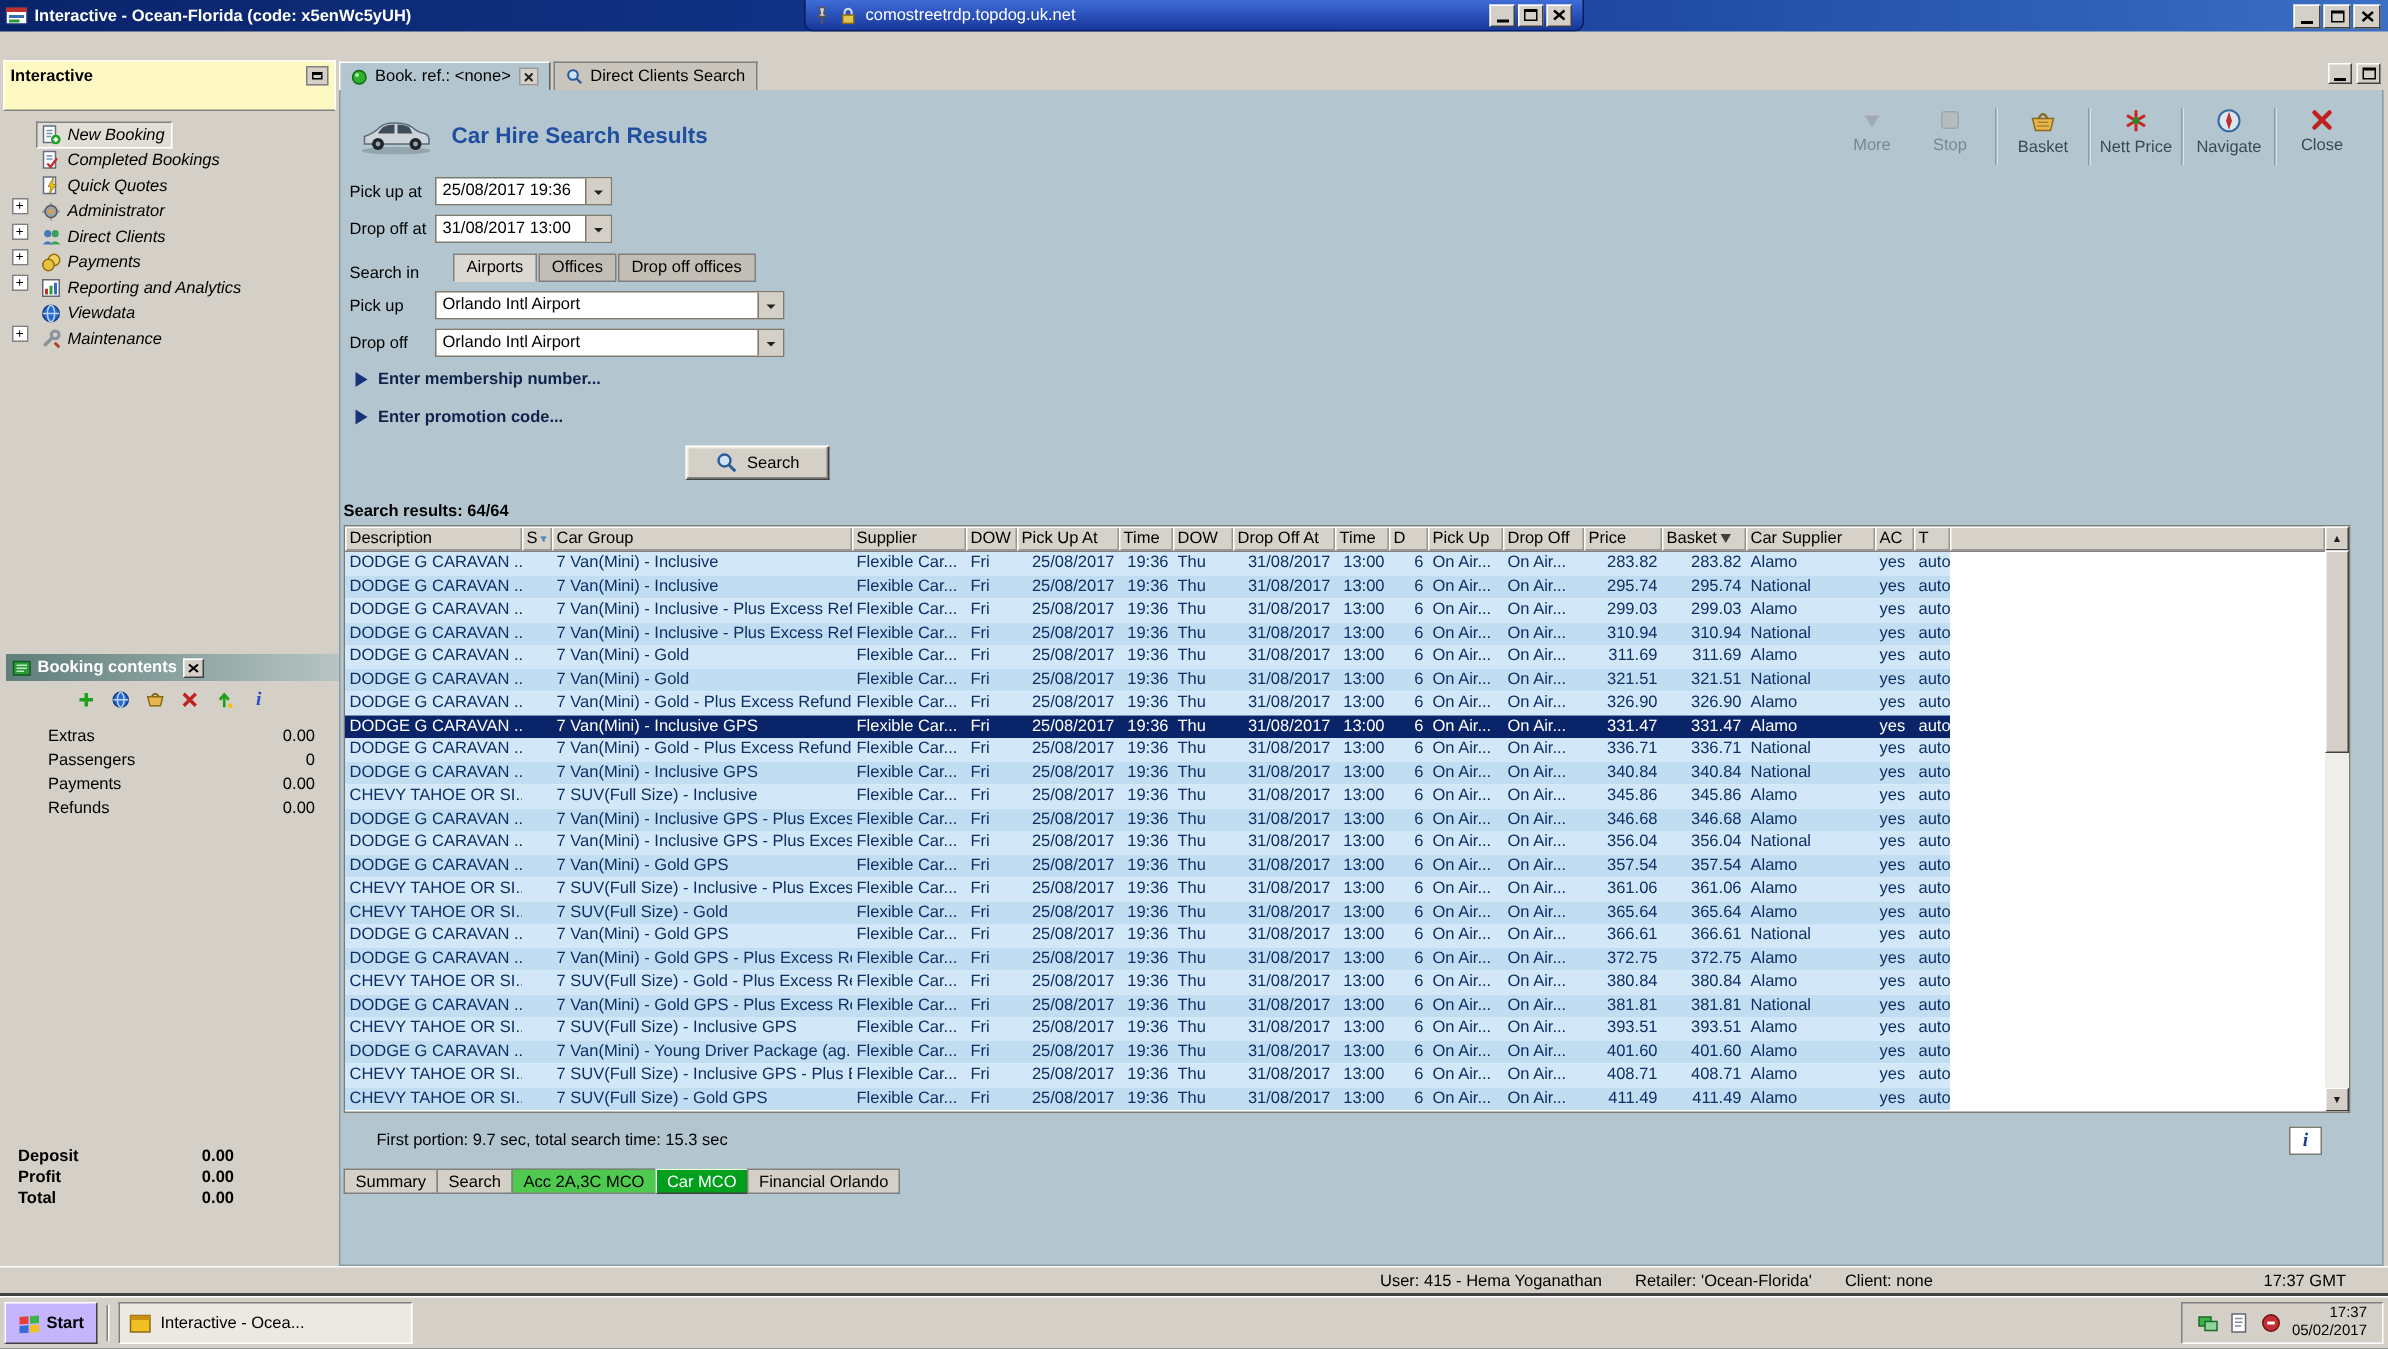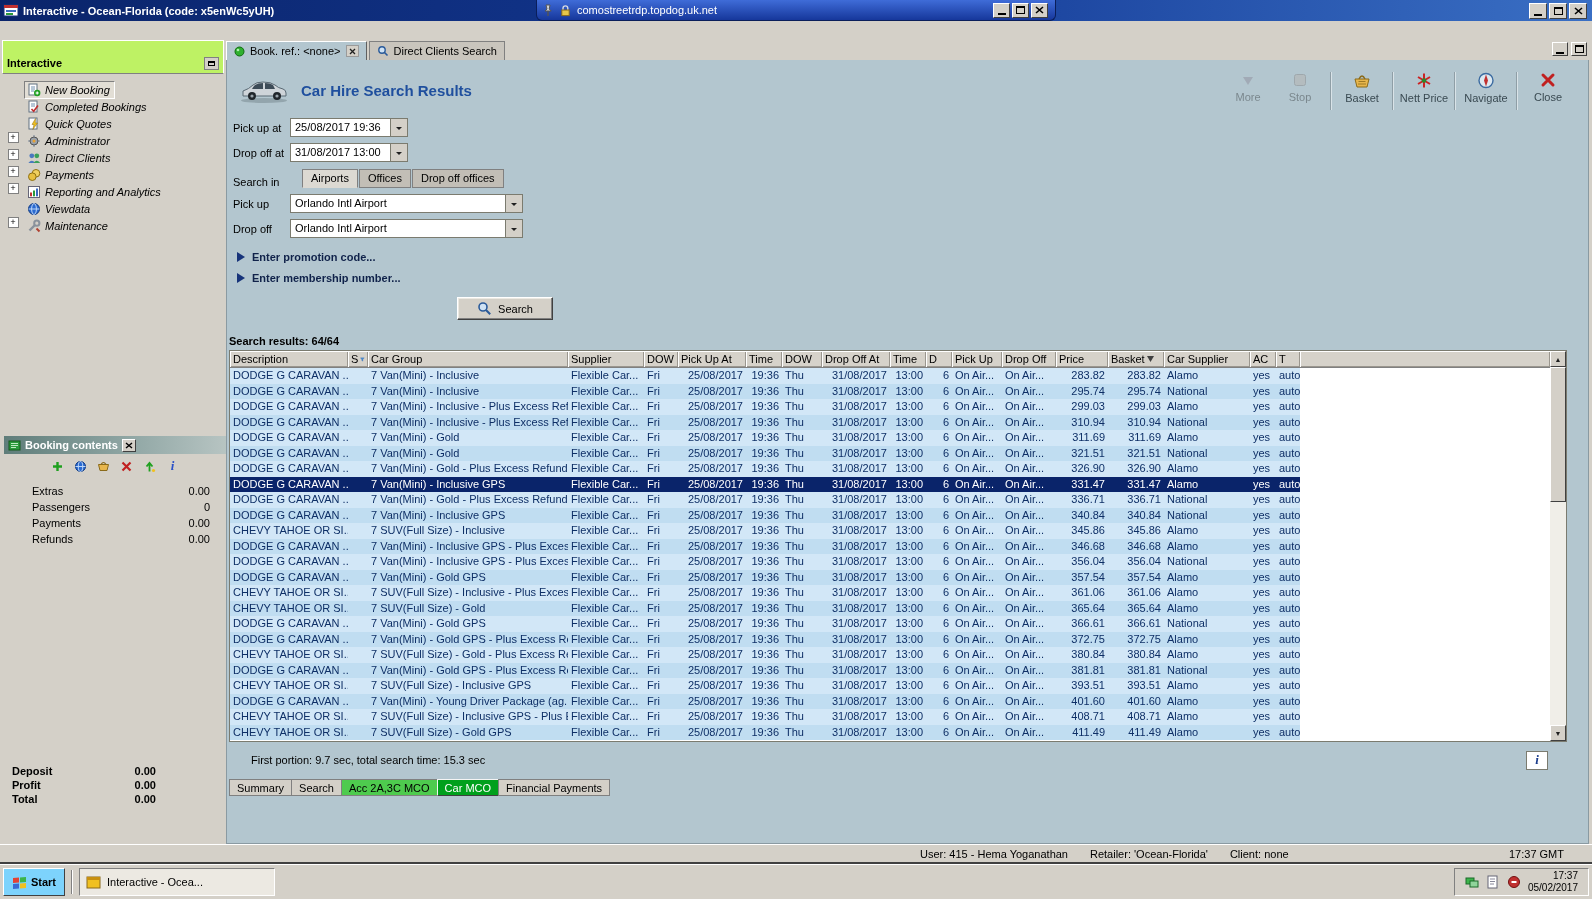--- a/index.html
+++ b/index.html
@@ -30,22 +30,22 @@
 
   
   .menubar{height:17px;display:flex;align-items:center;padding-left:3px;background:#d4d0c8;}
   .menu-item{padding:1px 8px;}
 
   
   .workarea{position:absolute;left:0;top:38px;right:0;bottom:18px;}
 
   
   .sidebar{position:absolute;left:2px;top:2px;width:222px;bottom:0;background:#d4d0c8;}
-  .side-header{height:19px;background:#bef264;border:1px solid #fff;border-bottom:1px solid #808080;
-    display:flex;align-items:flex-start;padding:16px 4px;font-weight:bold;}
+  .side-header{height:19px;background:#fef9c3;border:1px solid #fff;border-bottom:1px solid #808080;
+    display:flex;align-items:flex-end;padding:16px 4px;font-weight:bold;}
   .side-header-btn{margin-left:auto;width:15px;height:13px;background:#d4d0c8;border:1px solid #808080;
     display:flex;align-items:center;justify-content:center;}
   .side-header-btn span{width:7px;height:5px;border:1px solid #000;border-top-width:2px;}
   .tree{padding-top:7px;}
   .titem{height:17px;display:flex;align-items:flex-start;font-style:italic;}
   .gutter{width:22px;display:flex;justify-content:center;flex:none;}
   .plusbox{width:11px;height:11px;background:#fff;border:1px solid #808080;font-size:9px;line-height:8px;
     text-align:center;color:#000;}
   .sel{display:flex;align-items:center;gap:4px;padding:1px 4px 1px 2px;border:1px solid transparent;}
   .titem.selected .sel{background:#e2ded5;border-color:#808080 #fff #fff #808080;}
@@ -145,21 +145,21 @@
   .btab.green-dark{background:#00a01c;color:#fff;border-color:#f4f4f4 #404040 #404040 #f4f4f4;}
 
   
   .statusbar{position:absolute;left:0;right:0;bottom:0;height:18px;background:#d4d0c8;border-top:1px solid #fff;}
   .sb-info{position:absolute;left:920px;top:3px;display:flex;gap:22px;}
   .sb-time{position:absolute;right:28px;top:3px;}
 
   
   .taskbar{position:absolute;left:0;bottom:0;width:1592px;height:35px;background:#d4d0c8;border-top:1px solid #fff;
     display:flex;align-items:center;padding:0 3px;gap:4px;}
-  .start-btn{width:62px;height:28px;background:#7dd3fc;border:1px solid;border-color:#fff #404040 #404040 #fff;
+  .start-btn{width:62px;height:28px;background:#c4b5fd;border:1px solid;border-color:#fff #404040 #404040 #fff;
     display:flex;align-items:center;justify-content:center;gap:4px;font-weight:bold;}
   .tb-sep{width:2px;height:24px;border-left:1px solid #808080;border-right:1px solid #fff;margin:0 2px;}
   .task-btn{width:196px;height:28px;background:#ece9e2;border:1px solid;border-color:#808080 #fff #fff #808080;
     display:flex;align-items:center;gap:6px;padding:0 6px;}
   .tray{margin-left:auto;height:28px;border:1px solid;border-color:#808080 #fff #fff #808080;
     display:flex;align-items:center;gap:7px;padding:0 10px;}
   .tray-icon{width:14px;height:14px;}
   .clock{text-align:right;font-size:10px;line-height:1.25;}
 </style>
 </head>
@@ -612,27 +612,27 @@
           <div class="form-row">
             <span class="flabel">Drop off</span>
             <span class="combo wide">
               <span class="combo-text">Orlando Intl Airport</span>
               <span class="combo-btn">
                   <span class="dn-arrow"></span>
                 </span>
             </span>
           </div>
 
+          <div class="expander" style="margin-top:9px;">
+            <span class="tri"></span>
+            <span>Enter membership number...</span>
+          </div>
           <div class="expander">
             <span class="tri"></span>
             <span>Enter promotion code...</span>
-          </div>
-          <div class="expander" style="margin-top:9px;">
-            <span class="tri"></span>
-            <span>Enter membership number...</span>
           </div>
 
           <div class="search-btn">
             <span>
                 <svg width="15" height="15" viewBox="0 0 15 15">
                   <circle cx="6" cy="6" r="4" fill="#cfe2f4" stroke="#2a5a9a" stroke-width="1.6"></circle>
                   <path d="M9 9l4.2 4.2" stroke="#2a5a9a" stroke-width="2"></path>
                 </svg>
               </span>
             <span>Search</span>
@@ -1201,21 +1201,21 @@
         <div class="status-strip">
           <span class="status-text">First portion: 9.7 sec, total search time: 15.3 sec</span>
           <span class="info-btn">i</span>
         </div>
 
         <div class="bottom-tabs">
           <span class="btab">Summary</span>
           <span class="btab">Search</span>
           <span class="btab green-light">Acc 2A,3C MCO</span>
           <span class="btab green-dark">Car MCO</span>
-          <span class="btab">Financial Payments</span>
+          <span class="btab">Financial Orlando</span>
         </div>
 
       </div>
     </div>
   </div>
 
   <div class="statusbar">
     <span class="sb-info">
       <span>User: 415 - Hema Yoganathan</span>
       <span>Retailer: 'Ocean-Florida'</span>

